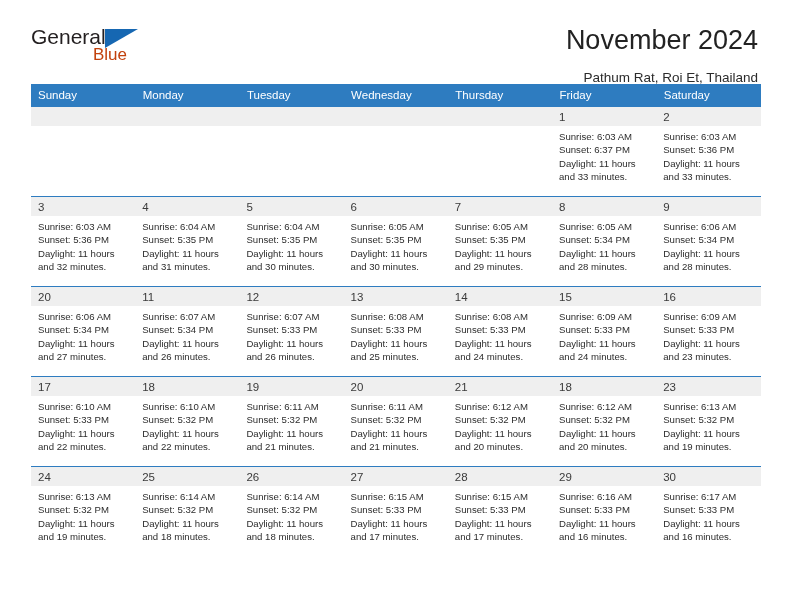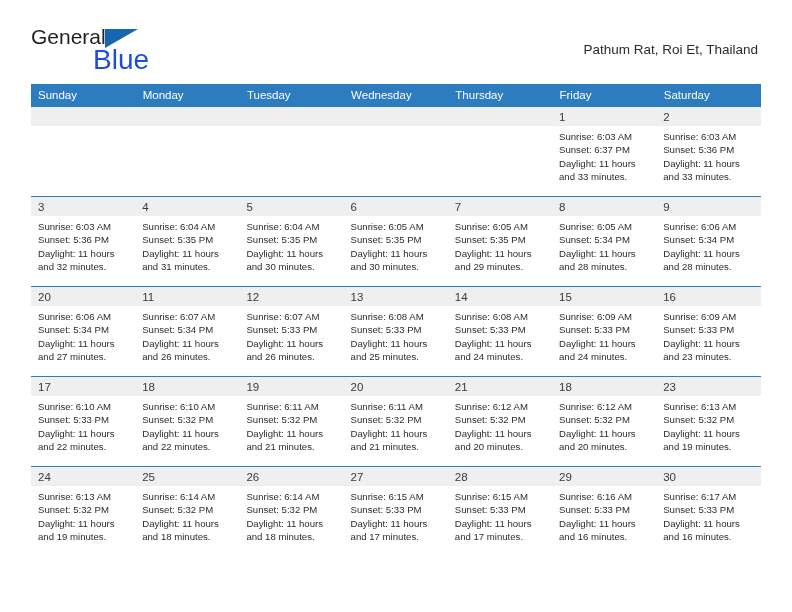--- a/index.html
+++ b/index.html
@@ -41,22 +41,22 @@
   .logo-tri {
     position: absolute;
     top: 3px; left: 74px;
     width: 0; height: 0;
     border-left: 33px solid #1667b2;
     border-bottom: 19px solid transparent;
   }
   .logo-blue {
     position: absolute;
     top: 20px; left: 62px;
-    font-size: 28px;
-    color: #1d4ed8;
+    font-size: 17px;
+    color: #c2410c;
   }
   .titles { text-align: right; }
   .cal-title {
     font-size: 27px;
     color: #222222;
     line-height: 1.05;
     font-weight: normal;
     margin: 0;
   }
   .cal-sub {
@@ -116,20 +116,21 @@
 
 <div class="page">
 
   <div class="topbar">
     <div class="logo">
       <span class="logo-general">General</span>
       <span class="logo-tri"></span>
       <span class="logo-blue">Blue</span>
     </div>
     <div class="titles">
+      <div class="cal-title">November 2024</div>
       <div class="cal-sub">Pathum Rat, Roi Et, Thailand</div>
     </div>
   </div>
 
   <table class="cal">
     <thead>
       <tr>
         <th>Sunday</th>
         <th>Monday</th>
         <th>Tuesday</th>

